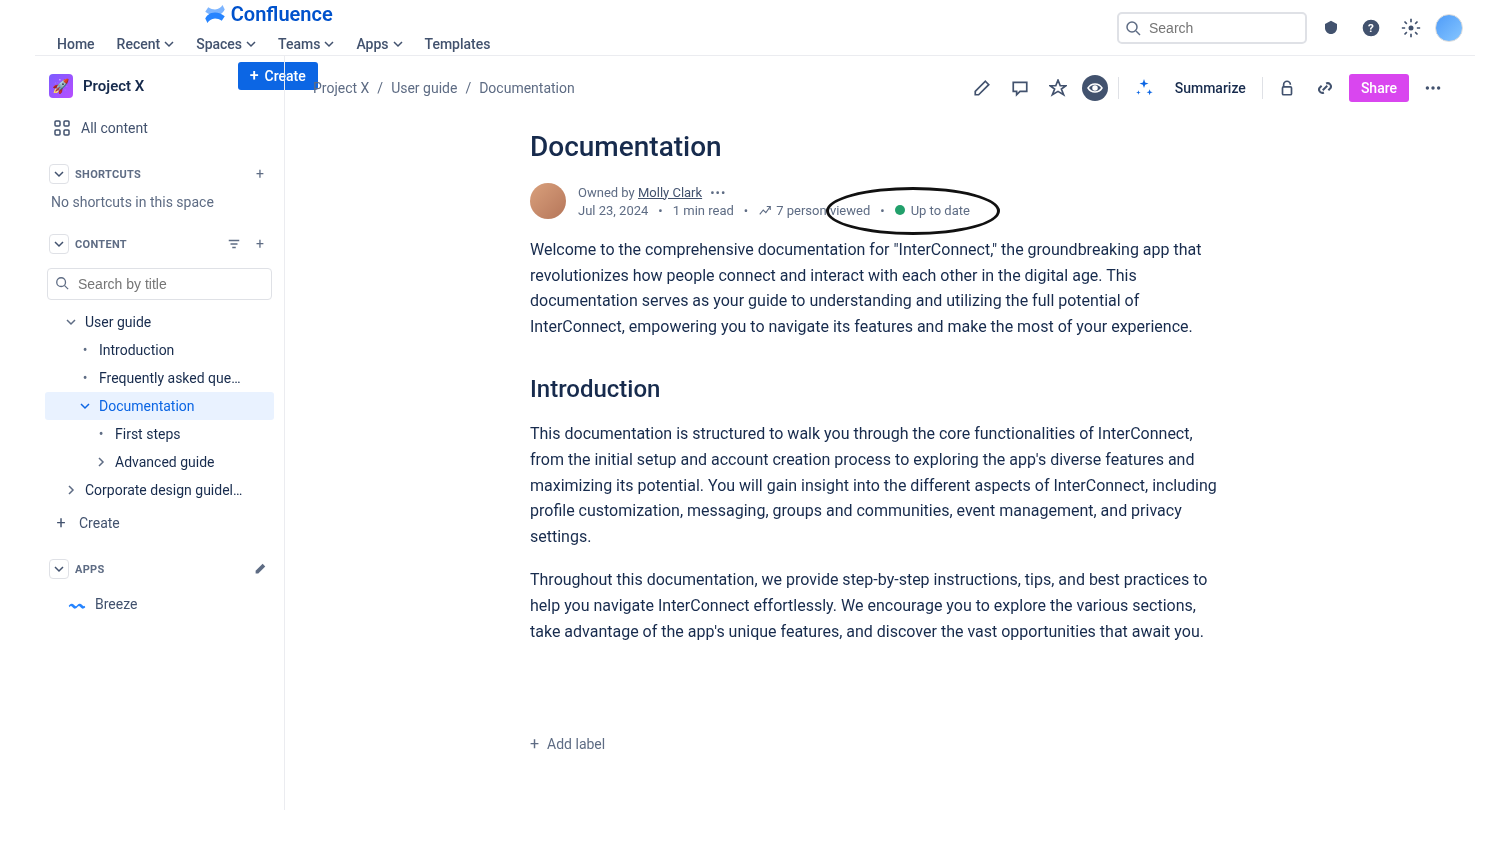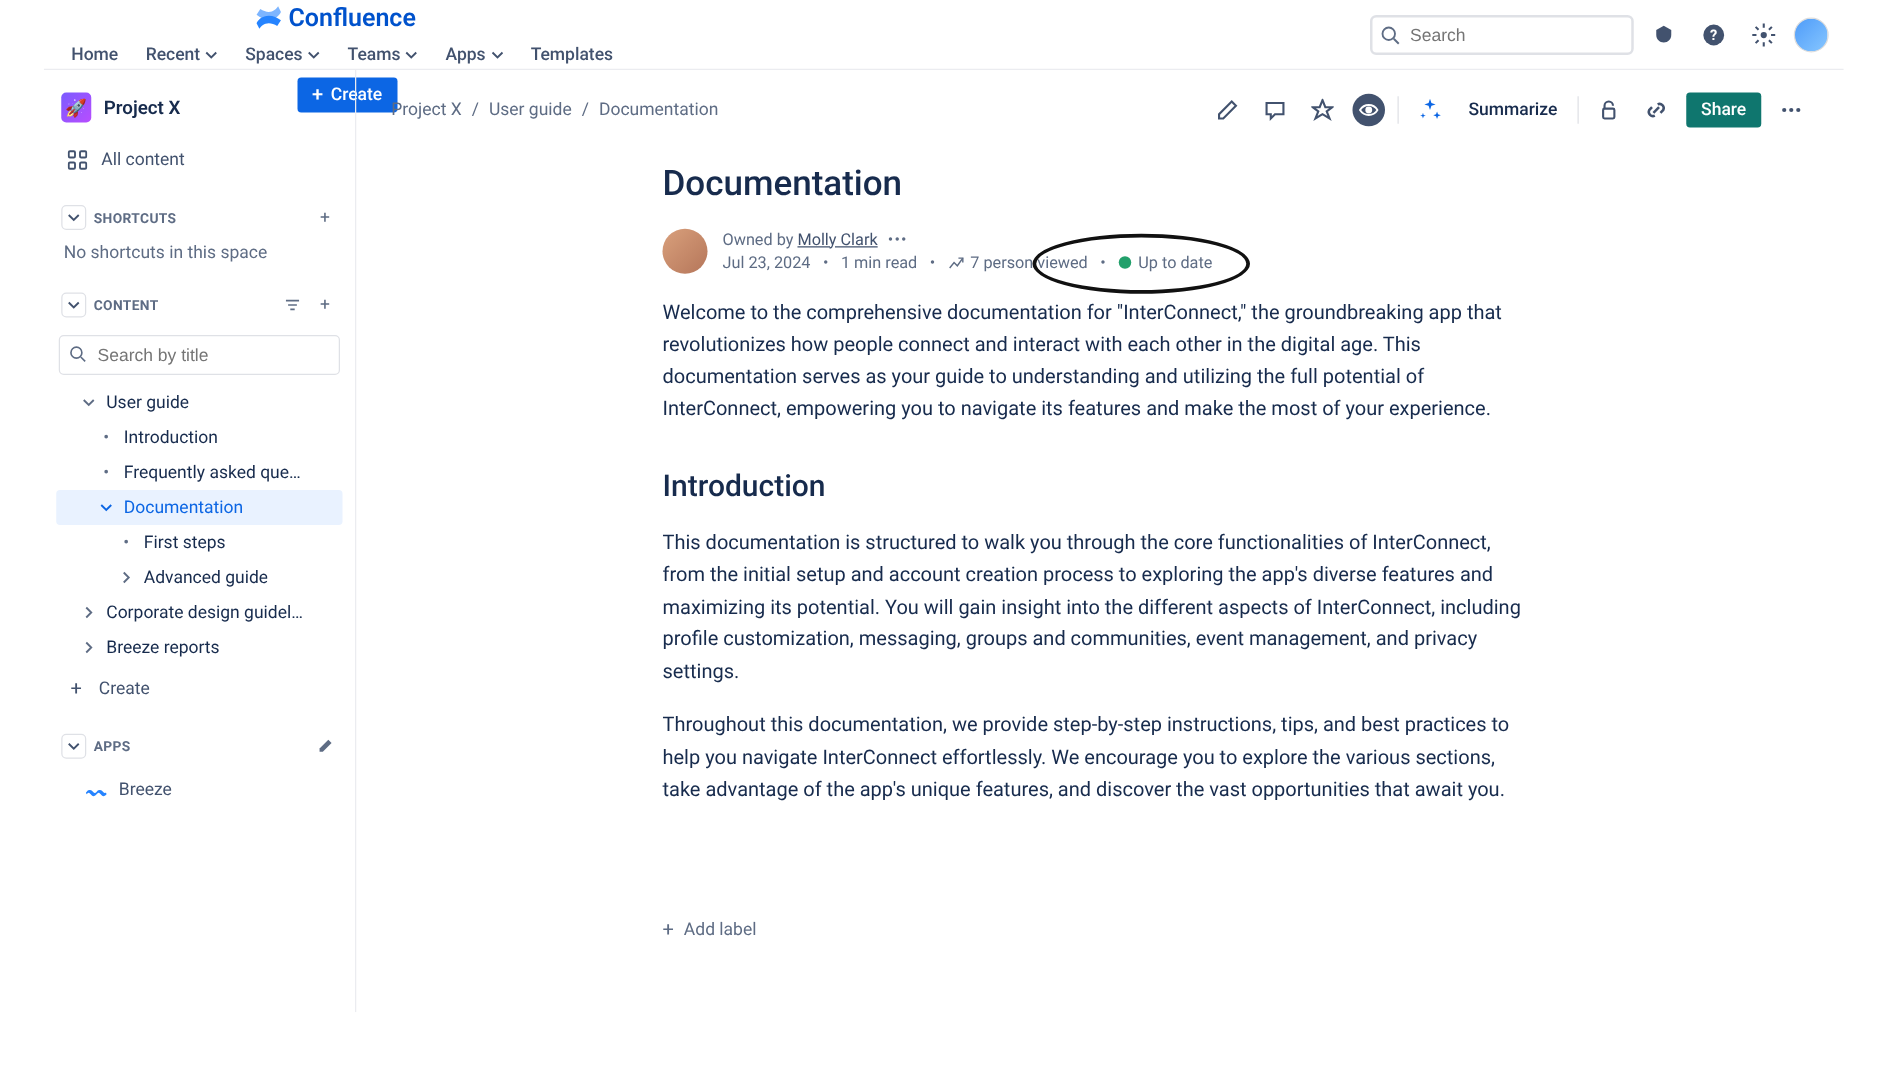--- a/index.html
+++ b/index.html
@@ -13,21 +13,21 @@
 .grid9 { display: grid; grid-template-columns: repeat(3, 4px); grid-template-rows: repeat(3, 4px); gap: 2px; }
 .grid9 span { background: #42526E; border-radius: 1px; }
 .logo { display: flex; align-items: center; gap: 4px; color: #0052CC; font-weight: 600; font-size: 20px; margin-right: 12px; cursor: pointer; }
 .logo svg { width: 24px; height: 24px; }
 .nav-items { display: flex; align-items: center; gap: 2px; }
 .nav-item { padding: 6px 10px; color: #42526E; font-weight: 500; cursor: pointer; border-radius: 3px; display: flex; align-items: center; gap: 4px; }
 .chev { width: 10px; height: 10px; }
 .create-btn { background: #0C66E4; color: #fff; padding: 6px 12px; border-radius: 3px; font-weight: 500; display: flex; align-items: center; gap: 6px; margin-left: 8px; cursor: pointer; }
 .create-btn .plus { font-size: 16px; line-height: 1; }
 .topnav-right { margin-left: auto; display: flex; align-items: center; gap: 8px; }
-.search-box { position: relative; width: 211px; }
+.search-box { position: relative; width: 190px; }
 .search-box input { width: 100%; height: 32px; border: 2px solid #dfe1e6; border-radius: 5px; padding: 0 8px 0 30px; font-size: 14px; color: #5e6c84; }
 .search-box .sicon { position: absolute; left: 8px; top: 8px; color: #5e6c84; }
 .icon-btn { width: 32px; height: 32px; display: flex; align-items: center; justify-content: center; cursor: pointer; border-radius: 50%; color: #42526E; }
 .avatar-img { width: 28px; height: 28px; border-radius: 50%; background: linear-gradient(135deg, #4f9cf9, #86c6ff); border: 1px solid #ddd; }
 
 
 .body { flex: 1; display: flex; overflow: hidden; }
 
 
 .sidebar { width: 250px; border-right: 1px solid #ebecf0; padding: 12px 10px; overflow-y: auto; }
@@ -63,21 +63,21 @@
 .page-header { display: flex; align-items: center; padding: 18px 28px 8px 28px; gap: 10px; }
 .breadcrumb { display: flex; align-items: center; gap: 8px; color: #5e6c84; font-size: 14px; flex: 1; }
 .breadcrumb a { color: #5e6c84; text-decoration: none; cursor: pointer; }
 .breadcrumb .sep { color: #5e6c84; }
 .page-actions { display: flex; align-items: center; gap: 10px; }
 .action-icon { width: 28px; height: 28px; display: flex; align-items: center; justify-content: center; cursor: pointer; color: #42526E; border-radius: 3px; }
 .watch-icon { background: #42526E; color: #fff; border-radius: 50%; width: 26px; height: 26px; }
 .divider-v { width: 1px; height: 22px; background: #dfe1e6; }
 .summarize { display: flex; align-items: center; gap: 22px; color: #172B4D; font-weight: 500; cursor: pointer; padding: 4px 6px; }
 .summarize-icon { color: #0C66E4; }
-.share-btn { background: #0f766e; color: #fff; padding: 6px 12px; border-radius: 3px; font-weight: 500; cursor: pointer; }
+.share-btn { background: #d946ef; color: #fff; padding: 6px 12px; border-radius: 3px; font-weight: 500; cursor: pointer; }
 .content { max-width: 760px; margin: 0 auto; padding: 20px 30px 40px 30px; }
 .page-title { font-size: 28px; font-weight: 500; color: #172B4D; margin-bottom: 20px; }
 .byline { display: flex; align-items: center; gap: 12px; margin-bottom: 6px; position: relative; }
 .author-avatar { width: 36px; height: 36px; border-radius: 50%; background: linear-gradient(135deg, #d9a07c, #b5765a); flex-shrink: 0; }
 .byline-text { display: flex; flex-direction: column; gap: 3px; font-size: 13px; color: #5e6c84; }
 .byline-row1 { display: flex; align-items: center; gap: 8px; }
 .owner-name { color: #42526E; text-decoration: underline; cursor: pointer; }
 .bullet { color: #5e6c84; }
 .more-dots { cursor: pointer; color: #5e6c84; letter-spacing: 1px; }
 .byline-row2 { display: flex; align-items: center; gap: 10px; }
@@ -278,28 +278,20 @@
           <span class="tree-label">Advanced guide</span>
         </div>
         <div class="tree-item indent-1">
           <span class="tree-toggle">
               <svg width="10" height="10" viewBox="0 0 10 10">
                 <path d="M3 1l4 4-4 4" stroke="#5e6c84" stroke-width="1.5" fill="none"></path>
               </svg>
             </span>
           <span class="tree-label">Corporate design guidel…</span>
         </div>
-        <div class="tree-item indent-1">
-          <span class="tree-toggle">
-              <svg width="10" height="10" viewBox="0 0 10 10">
-                <path d="M3 1l4 4-4 4" stroke="#5e6c84" stroke-width="1.5" fill="none"></path>
-              </svg>
-            </span>
-          <span class="tree-label">Breeze reports</span>
-        </div>
         <div class="create-row">
           <span style="font-size:16px;width:16px;text-align:center;">+</span>
           <span>Create</span>
         </div>
       </div>
 
       <div class="section-header">
         <div class="toggle">
             <svg width="10" height="10" viewBox="0 0 10 10">
               <path d="M1 3l4 4 4-4" stroke="#42526E" stroke-width="1.5" fill="none"></path>

